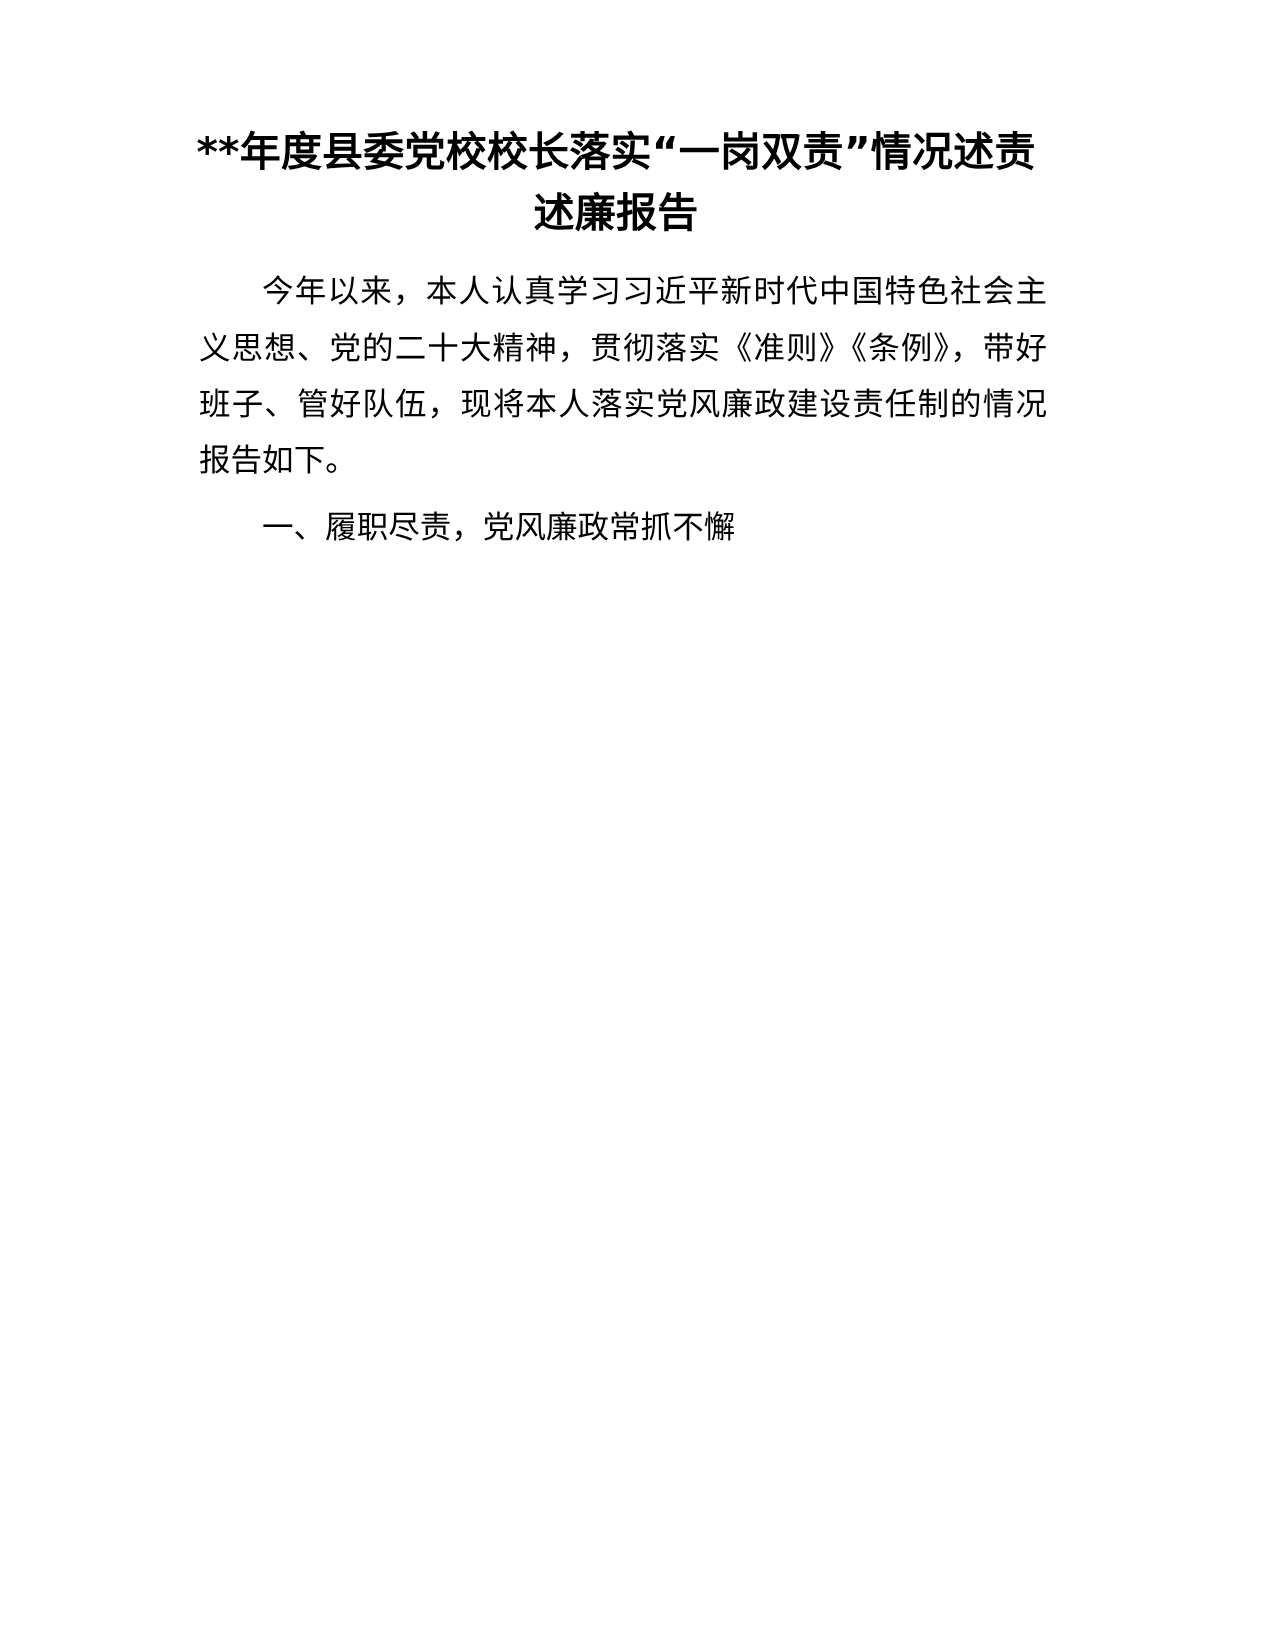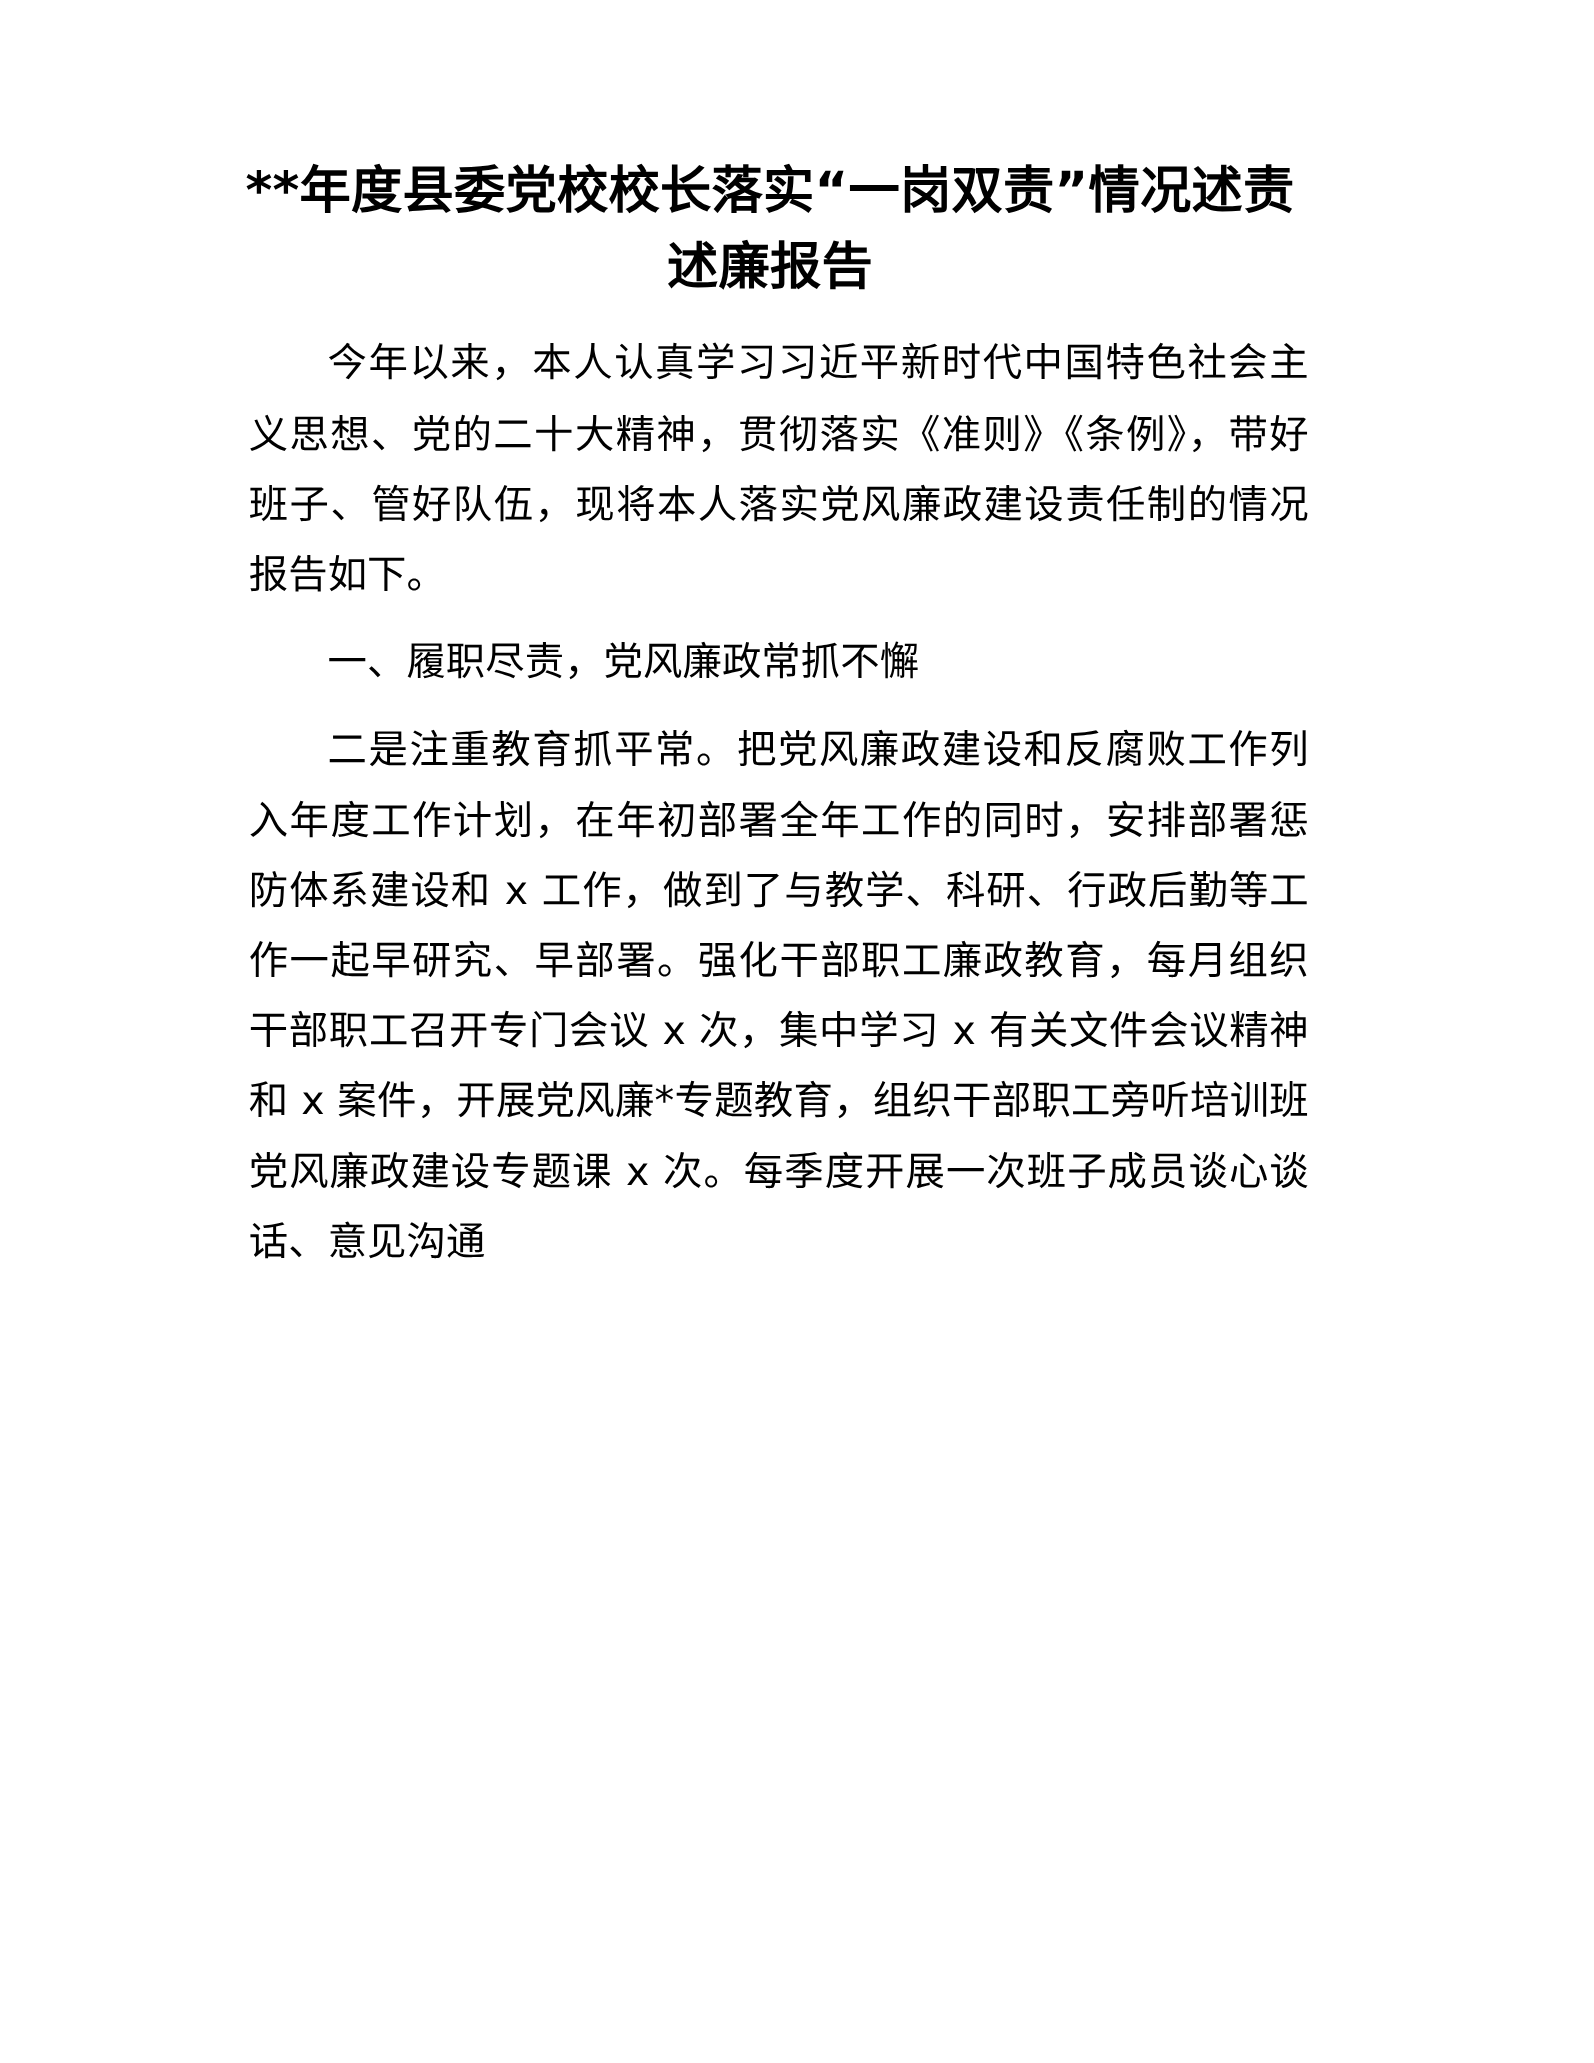--- a/index.html
+++ b/index.html
@@ -47,34 +47,34 @@
     margin: 0 0 14px 14px;
     word-break: break-all;
     letter-spacing: 0.05px;
   }
   .para.indent {
     text-indent: 2em;
   }
   .para.heading {
     text-indent: 2em;
     text-align: right;
+    font-family: Liberation Mono, monospace;
   }
   .para:last-child {
     margin-bottom: 0;
   }
 </style>
 </head>
 <body>
 
 <div class="page">
   <div class="doc-body">
 
     <h1 class="doc-title">**年度县委党校校长落实“一岗双责”情况述责述廉报告</h1>
 
     <p class="para indent">今年以来，本人认真学习习近平新时代中国特色社会主义思想、党的二十大精神，贯彻落实《准则》《条例》，带好班子、管好队伍，现将本人落实党风廉政建设责任制的情况报告如下。</p>
 
     <p class="para heading">一、履职尽责，党风廉政常抓不懈</p>
 
 
-    <p class="para indent">二是注重教育抓平常。把党风廉政建设和反腐败工作列入年度工作计划，在年初部署全年工作的同时，安排部署惩防体系建设和 x 工作，做到了与教学、科研、行政后勤等工作一起早研究、早部署。强化干部职工廉政教育，每月组织干部职工召开专门会议 x 次，集中学习 x 有关文件会议精神和 x 案件，开展党风廉*专题教育，组织干部职工旁听培训班党风廉政建设专题课 x 次。每季度开展一次班子成员谈心谈话、意见沟通</p>
 
   </div>
 </div>
 
 </body></html>

